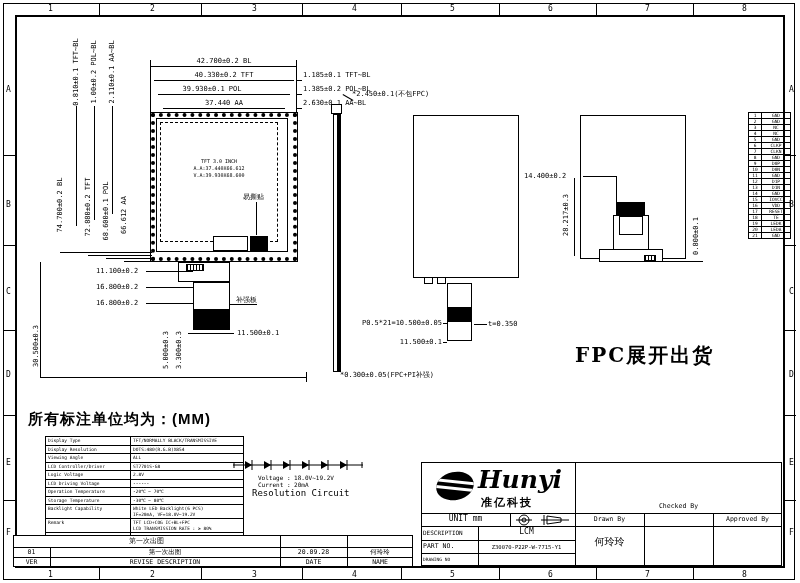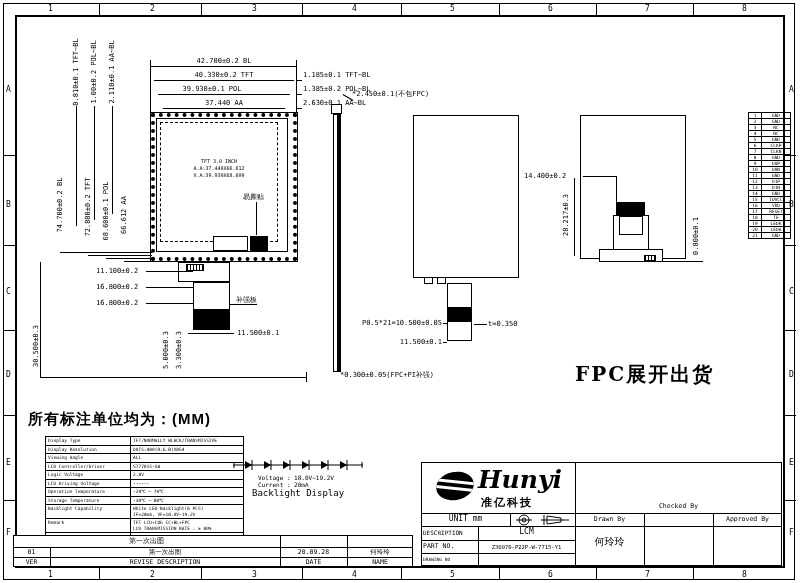--- a/index.html
+++ b/index.html
@@ -228,21 +228,21 @@
           <td>20</td>
           <td>LEDA</td>
         </tr>
         <tr>
           <td>21</td>
           <td>GND</td>
         </tr>
       </tbody>
     </table>
 
-  <div class="cn-big" style="left:575px;top:361px">FPC展开出货</div>
+  <div class="cn-big" style="left:575px;top:342px">FPC展开出货</div>
   <div class="units-note" style="left:28px;top:410px">所有标注单位均为：(MM)</div>
 
   <table id="spec-table">
       <tbody>
         <tr>
           <td class="sl">Display Type</td>
           <td class="sv">TFT/NORMALLY BLACK/TRANSMISSIVE</td>
         </tr>
         <tr>
           <td class="sl">Display Resolution</td>
@@ -303,21 +303,21 @@
       <polygon points="69,3 69,11 76,7" fill="#000"></polygon>
         <line x1="76" y1="2" x2="76" y2="12" stroke="#000"></line>
       <polygon points="88,3 88,11 95,7" fill="#000"></polygon>
         <line x1="95" y1="2" x2="95" y2="12" stroke="#000"></line>
       <polygon points="107,3 107,11 114,7" fill="#000"></polygon>
         <line x1="114" y1="2" x2="114" y2="12" stroke="#000"></line>
     </g>
   </svg>
   <div class="bl-circuit-txt" style="left:258px;top:474px">Voltage : 18.0V~19.2V</div>
   <div class="bl-circuit-txt" style="left:258px;top:481px">Current : 20mA</div>
-  <div class="bl-circuit-txt" style="left:252px;top:488px;font-size:9px;line-height:10px">Backlight Display</div>
+  <div class="bl-circuit-txt" style="left:252px;top:488px;font-size:9px;line-height:10px">Resolution Circuit</div>
 
   <div class="box" style="left:421px;top:462px;width:361px;height:104px;border-width:1px"></div>
   <div class="ln" style="left:575px;top:462px;width:1px;height:104px"></div>
   <div class="ln" style="left:644px;top:513px;width:1px;height:53px"></div>
   <div class="ln" style="left:713px;top:513px;width:1px;height:53px"></div>
   <div class="ln" style="left:421px;top:513px;width:361px;height:1px"></div>
   <div class="ln" style="left:421px;top:526px;width:361px;height:1px"></div>
   <div class="ln" style="left:421px;top:540px;width:154px;height:1px"></div>
   <div class="ln" style="left:421px;top:553px;width:154px;height:1px"></div>
   <div class="ln" style="left:478px;top:526px;width:1px;height:40px"></div>

